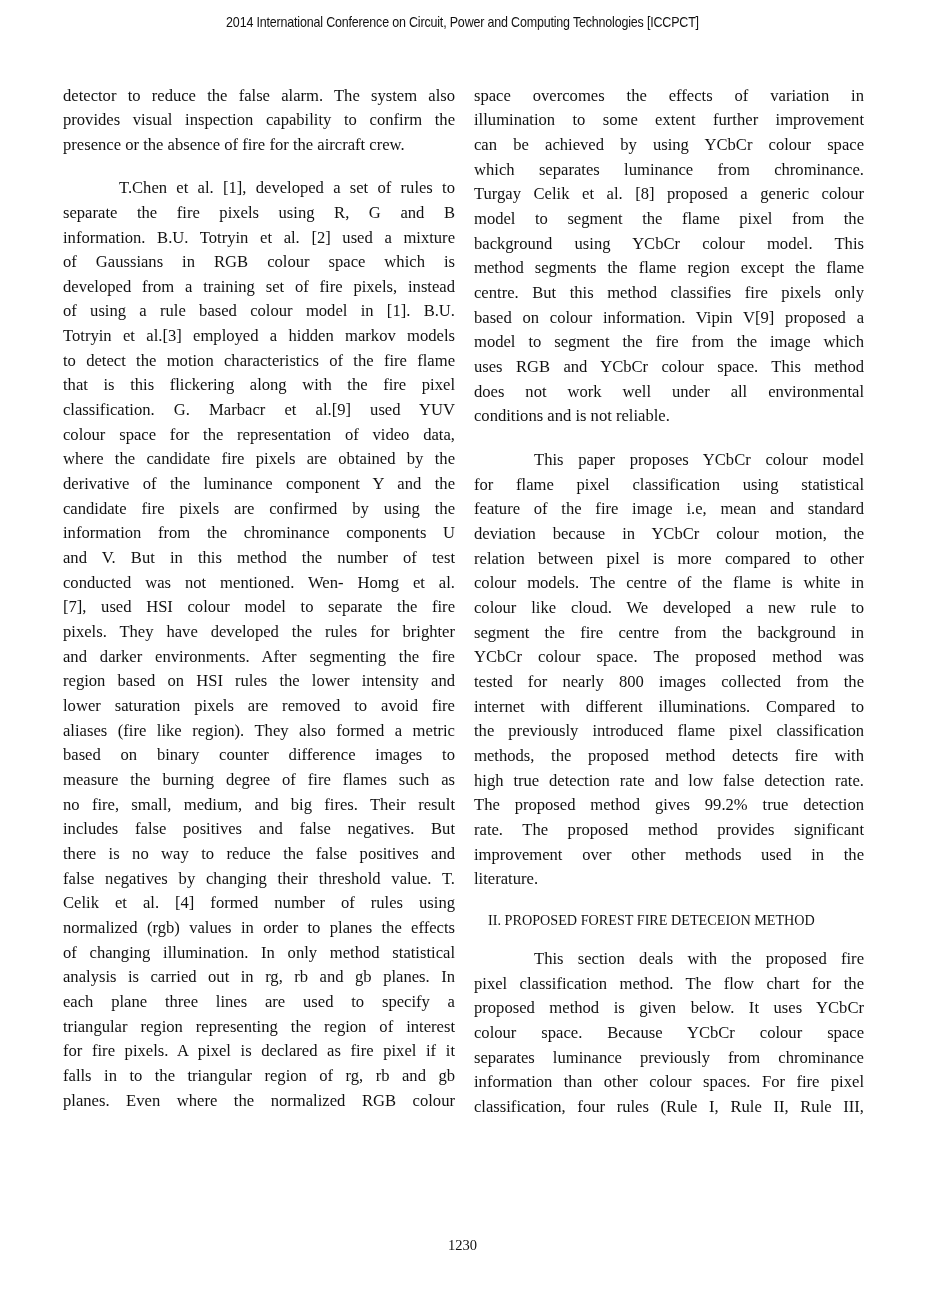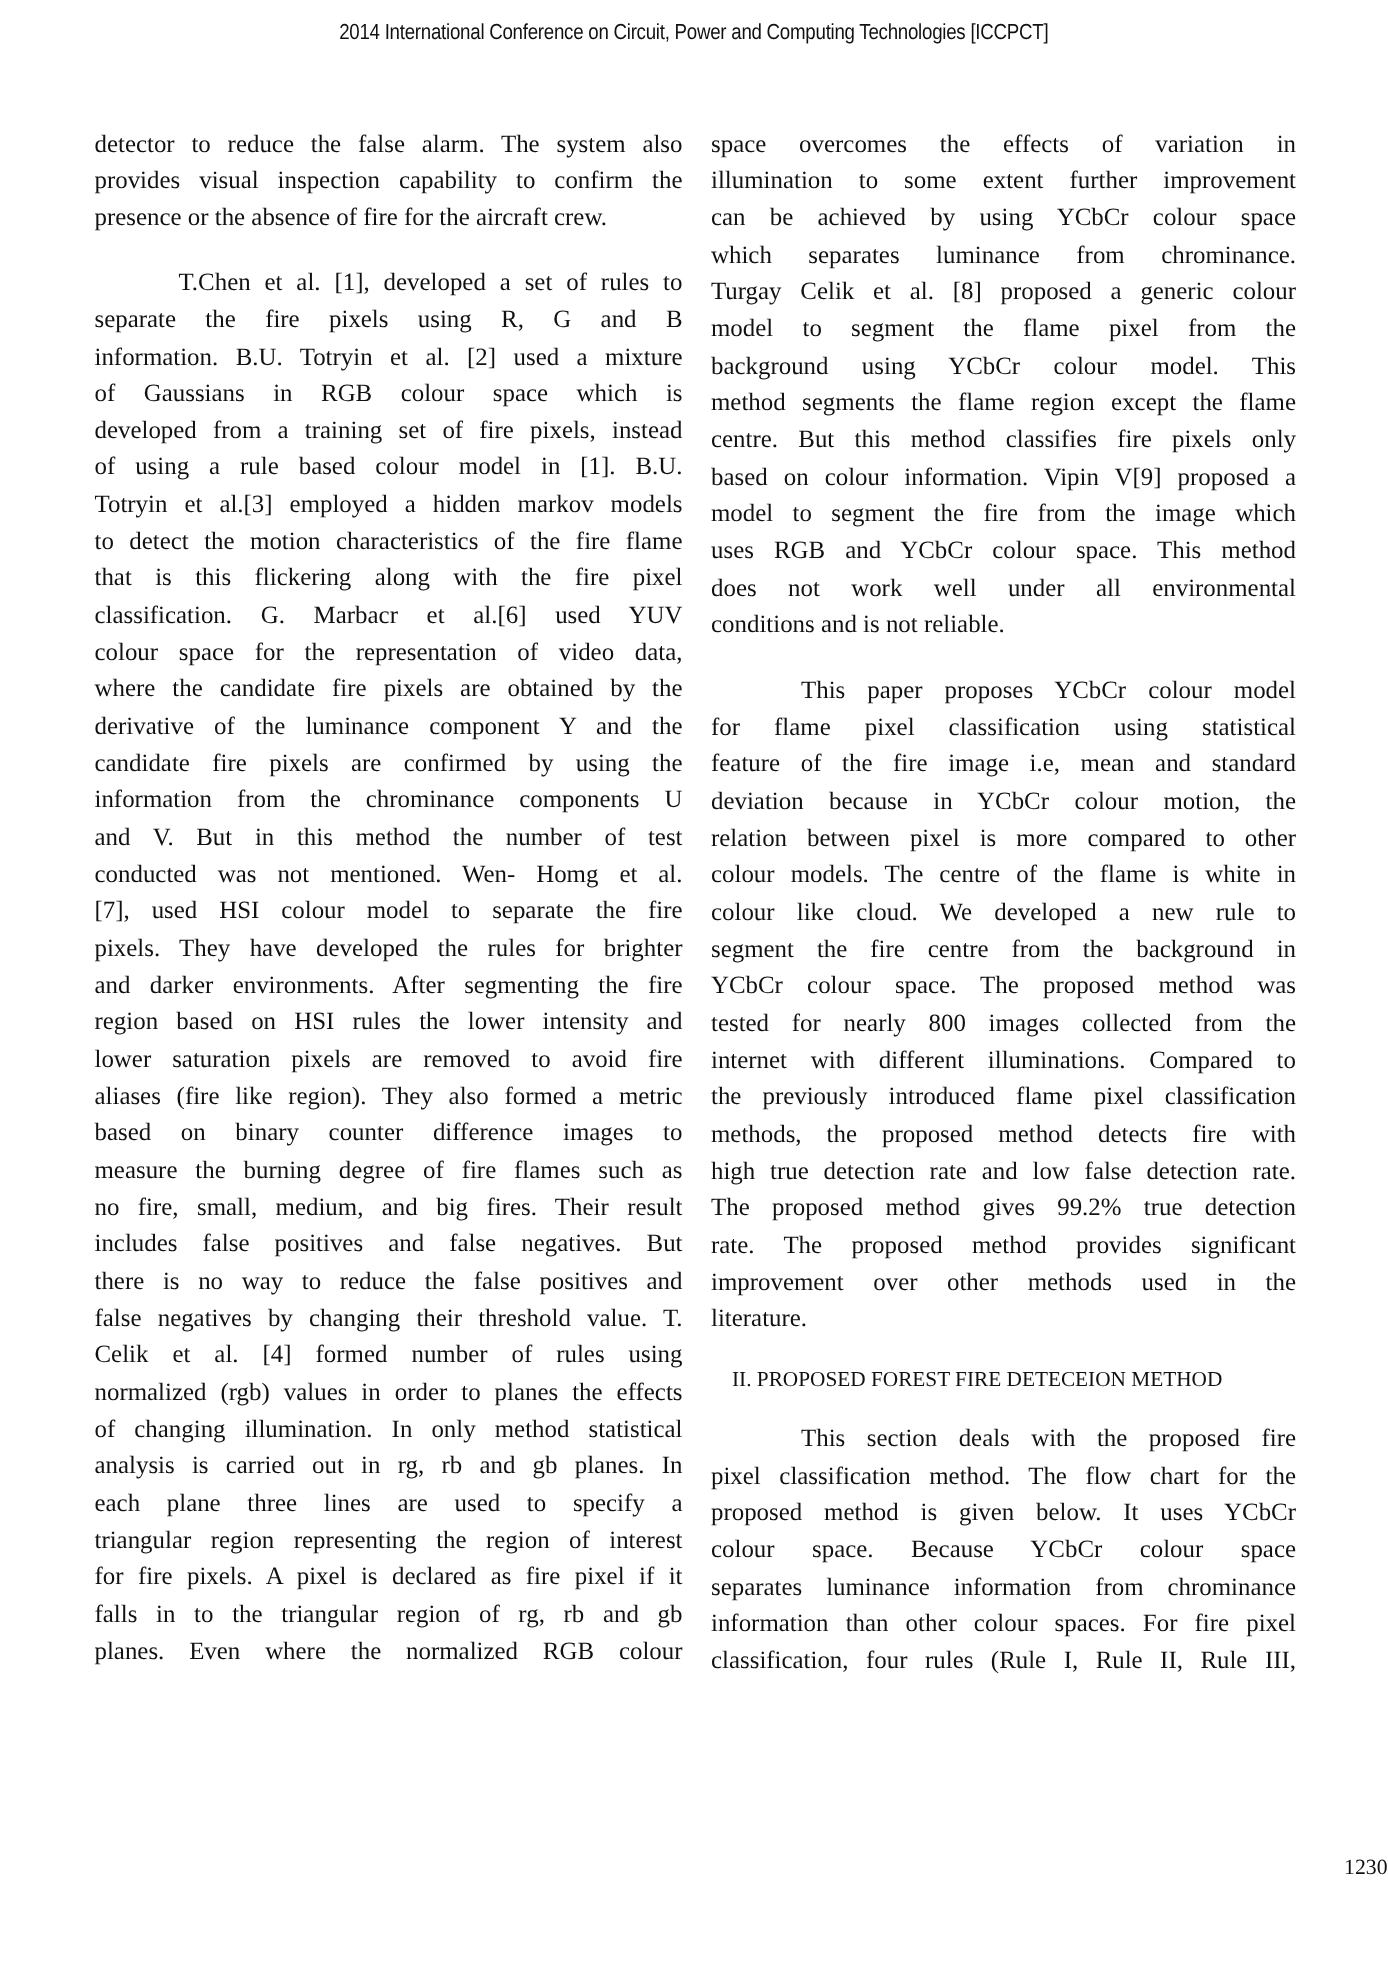--- a/index.html
+++ b/index.html
@@ -6,21 +6,21 @@
   body { width: 925px; height: 1309px; position: relative; overflow: hidden; color: #111; font-family: "Liberation Serif", "DejaVu Serif", serif; }
   .header { position: absolute; top: 14px; left: 0; width: 925px; text-align: center; font-family: "Liberation Sans Narrow", "Liberation Sans", sans-serif; font-size: 14.5px; letter-spacing: -0.2px; transform: scaleX(0.86); transform-origin: 50% 0; color: #111; }
   .col { position: absolute; top: 0; }
   .col-left { left: 63px; width: 392px; }
   .col-right { left: 474px; width: 390px; }
   .line { position: absolute; left: 0; width: 100%; height: 20px; font-size: 16.6px; line-height: 20px; white-space: nowrap; text-align: justify; text-align-last: justify; }
   .line.last { text-align-last: left; }
   .line.indent { padding-left: 56px; box-sizing: border-box; }
   .line.indent-r { padding-left: 60px; box-sizing: border-box; }
   .section-heading { position: absolute; left: 488px; top: 911px; font-size: 14.2px; line-height: 18px; white-space: nowrap; color: #111; }
-  .page-number { position: absolute; top: 1237px; left: 0; width: 925px; text-align: right; font-size: 14.5px; color: #111; }
+  .page-number { position: absolute; top: 1237px; left: 0; width: 925px; text-align: center; font-size: 14.5px; color: #111; }
 </style>
 </head>
 <body>
 
 <div class="header">2014 International Conference on Circuit, Power and Computing Technologies [ICCPCT]</div>
 
 <div class="col col-left">
   <div>
     <div class="line" style="top:86px">detector to reduce the false alarm. The system also</div>
     <div class="line" style="top:110px">provides visual inspection capability to confirm the</div>
@@ -29,21 +29,21 @@
   <div>
     <div class="line indent" style="top:178px">T.Chen et al. [1], developed a set of rules to</div>
     <div class="line" style="top:203px">separate the fire pixels using R, G and B</div>
     <div class="line" style="top:228px">information. B.U. Totryin et al. [2] used a mixture</div>
     <div class="line" style="top:252px">of Gaussians in RGB colour space which is</div>
     <div class="line" style="top:277px">developed from a training set of fire pixels, instead</div>
     <div class="line" style="top:301px">of using a rule based colour model in [1]. B.U.</div>
     <div class="line" style="top:326px">Totryin et al.[3] employed a hidden markov models</div>
     <div class="line" style="top:351px">to detect the motion characteristics of the fire flame</div>
     <div class="line" style="top:375px">that is this flickering along with the fire pixel</div>
-    <div class="line" style="top:400px">classification. G. Marbacr et al.[6] used YUV</div>
+    <div class="line" style="top:400px">classification. G. Marbacr et al.[9] used YUV</div>
     <div class="line" style="top:425px">colour space for the representation of video data,</div>
     <div class="line" style="top:449px">where the candidate fire pixels are obtained by the</div>
     <div class="line" style="top:474px">derivative of the luminance component Y and the</div>
     <div class="line" style="top:499px">candidate fire pixels are confirmed by using the</div>
     <div class="line" style="top:523px">information from the chrominance components U</div>
     <div class="line" style="top:548px">and V. But in this method the number of test</div>
     <div class="line" style="top:573px">conducted was not mentioned. Wen-  Homg et al.</div>
     <div class="line" style="top:597px">[7], used HSI colour model to separate the fire</div>
     <div class="line" style="top:622px">pixels. They have developed the rules for brighter</div>
     <div class="line" style="top:647px">and darker environments. After segmenting the fire</div>
@@ -105,21 +105,21 @@
     <div class="line" style="top:820px">rate. The proposed method provides significant</div>
     <div class="line" style="top:845px">improvement over other methods used in the</div>
     <div class="line last" style="top:869px">literature.</div>
   </div>
 
   <div>
     <div class="line indent-r" style="top:949px">This section deals with the proposed fire</div>
     <div class="line" style="top:974px">pixel classification method. The flow chart for the</div>
     <div class="line" style="top:998px">proposed method is given below. It uses YCbCr</div>
     <div class="line" style="top:1023px">colour space. Because YCbCr colour space</div>
-    <div class="line" style="top:1048px">separates luminance information from chrominance</div>
+    <div class="line" style="top:1048px">separates luminance previously from chrominance</div>
     <div class="line" style="top:1072px">information than other colour spaces. For fire pixel</div>
     <div class="line" style="top:1097px">classification, four rules (Rule I, Rule II, Rule III,</div>
   </div>
 </div>
 
 <div class="section-heading">II. PROPOSED FOREST FIRE DETECEION METHOD</div>
 
 <div class="page-number">1230</div>
 
 </body></html>

